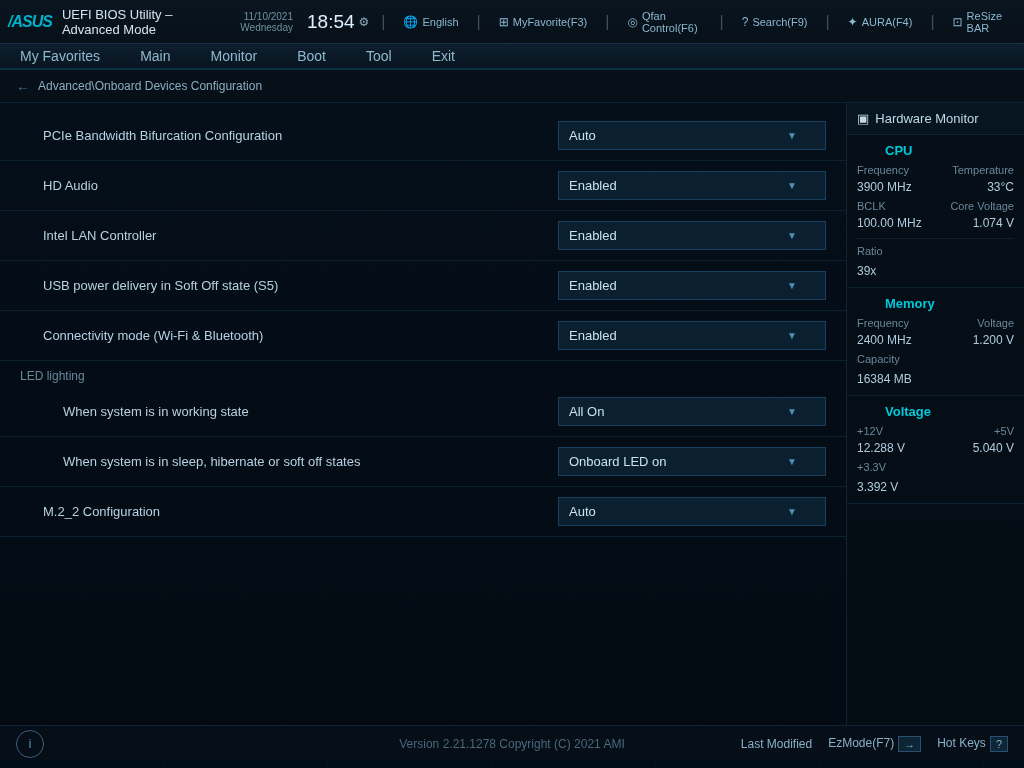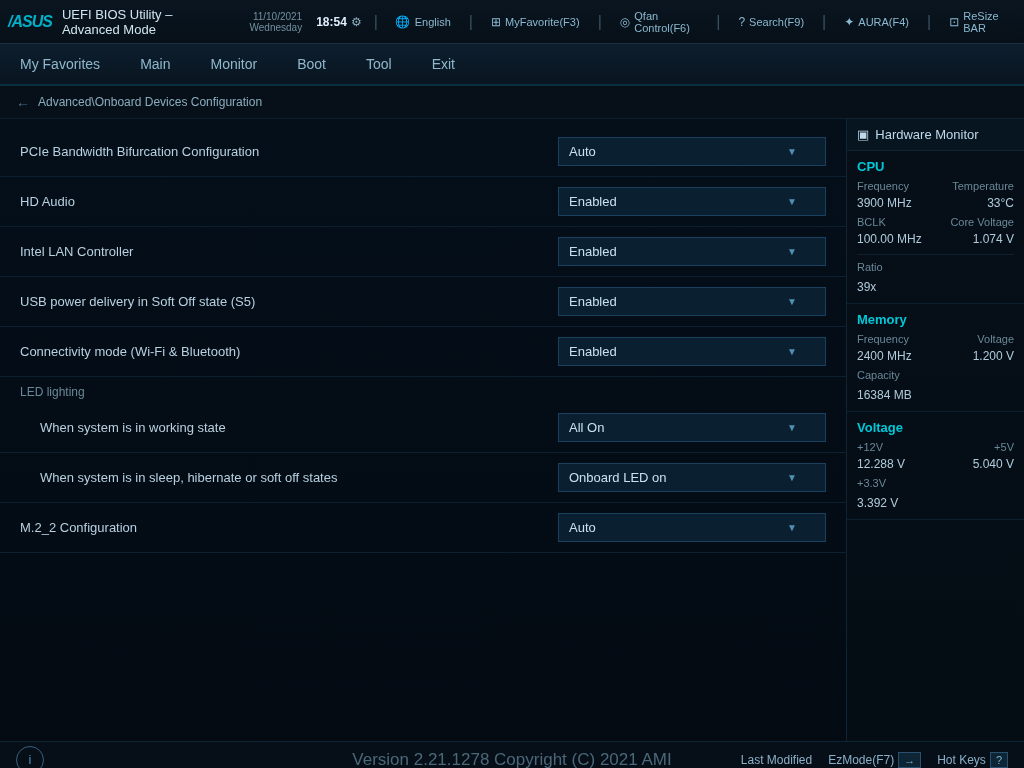--- a/index.html
+++ b/index.html
@@ -84,22 +84,22 @@
       color: #7090a0;
     }
 
     .header-time-block {
       display: flex;
       align-items: center;
       gap: 4px;
     }
 
     .header-time {
-      font-size: 12px;
-      font-weight: 700;
+      font-size: 19px;
+      font-weight: 400;
       color: #e0f0ff;
     }
 
     .header-gear {
       font-size: 12px;
       color: #8aacbe;
     }
 
     .header-sep {
       color: #3a5060;
@@ -122,21 +122,21 @@
     }
 
     
     #navbar {
       position: relative;
       z-index: 10;
       background: linear-gradient(180deg, #0d1e2e 0%, #091520 100%);
       border-bottom: 2px solid #0a3040;
       display: flex;
       align-items: stretch;
-      height: 42px;
+      height: 26px;
     }
 
     .nav-item {
       padding: 0 20px;
       display: flex;
       align-items: center;
       font-size: 14px;
       color: #90b8cc;
       cursor: pointer;
       position: relative;
@@ -188,20 +188,21 @@
       align-items: center;
       padding: 10px 20px;
       border-bottom: 1px solid #0d2030;
       min-height: 44px;
     }
 
     .settings-label {
       flex: 1;
       font-size: 13px;
       color: #b8d0e0;
+      margin-left: 23px;
     }
 
     .settings-label.sub {
       padding-left: 20px;
     }
 
     .settings-dropdown {
       width: 268px;
       background: #0a2030;
       border: 1px solid #1a4060;
@@ -249,20 +250,21 @@
     .hw-section {
       padding: 8px 10px;
       border-bottom: 1px solid #0d2030;
     }
 
     .hw-section-title {
       font-size: 13px;
       font-weight: 600;
       color: #00c8d8;
       margin-bottom: 6px;
+      margin-left: 28px;
     }
 
     .hw-row {
       display: flex;
       justify-content: space-between;
       margin-bottom: 4px;
     }
 
     .hw-key {
       font-size: 11px;
@@ -311,21 +313,20 @@
       display: flex;
       gap: 16px;
       align-items: center;
     }
 
     .bottom-btn {
       font-size: 12px;
       color: #8ab0c8;
       cursor: pointer;
       display: flex;
-      align-items: center;
       gap: 4px;
     }
 
     .key-badge {
       background: #0d2535;
       border: 1px solid #2a5070;
       padding: 1px 5px;
       font-size: 11px;
       color: #7ab0c8;
     }
@@ -557,21 +558,21 @@
     </div>
 
   </div>
 </div>
 
 <div id="bottom-bar">
   <div class="bottom-info-btn">
     <span>i</span>
   </div>
 
-  <span style="position:absolute;left:50%;transform:translateX(-50%);font-size:17px;color:#4a6878;">Version 2.21.1278 Copyright (C) 2021 AMI</span>
+  <span style="position:absolute;left:50%;transform:translateX(-50%);font-size:12px;color:#4a6878;">Version 2.21.1278 Copyright (C) 2021 AMI</span>
 
   <div class="bottom-actions">
     <div class="bottom-btn">
       <span>Last Modified</span>
     </div>
     <div class="bottom-btn">
       <span>EzMode(F7)</span>
       <span class="key-badge">→</span>
     </div>
     <div class="bottom-btn">

